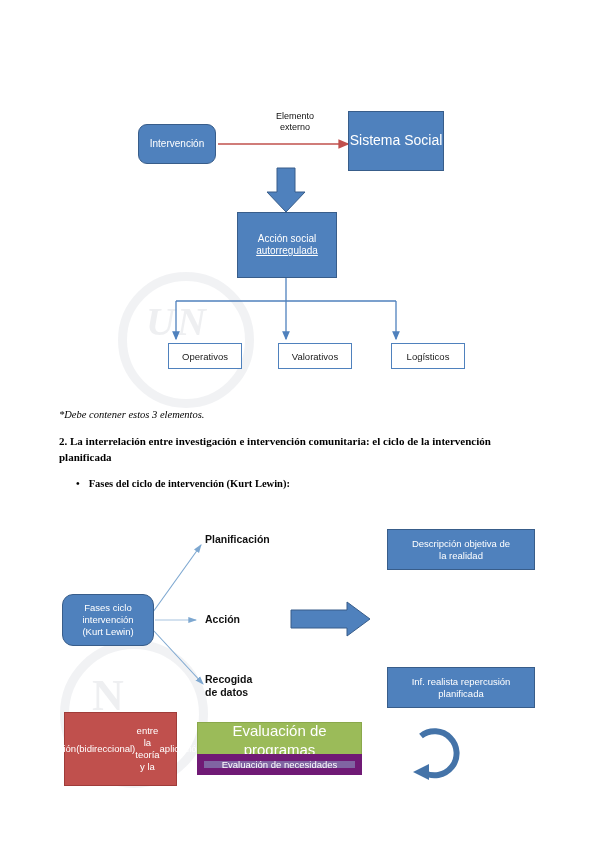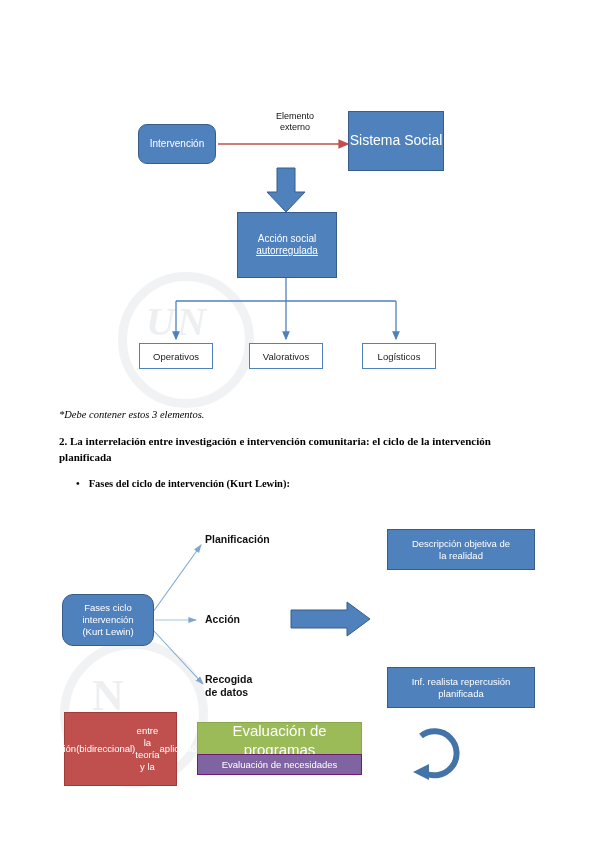--- a/index.html
+++ b/index.html
@@ -55,32 +55,33 @@
   .box-white {
     position: absolute;
     box-sizing: border-box;
     display: flex;
     align-items: center;
     justify-content: center;
     text-align: center;
     background: #ffffff;
     border: 1px solid #4f81bd;
     color: #1a1a1a;
+    margin-left: 29px;
   }
   .box-red {
     background: #c0504d;
     border: 1px solid #a03c39;
   }
   .box-green {
     background: #9bbb59;
     border: 1px solid #8aa84b;
   }
   .box-purple {
     background: #8064a2;
-    border: 1px solid #701a75;
+    border: 7px solid #701a75;
   }
 
   .plain-label {
     position: absolute;
     color: #111111;
     font-weight: bold;
     text-align: left;
     line-height: 1.2;
   }
 

